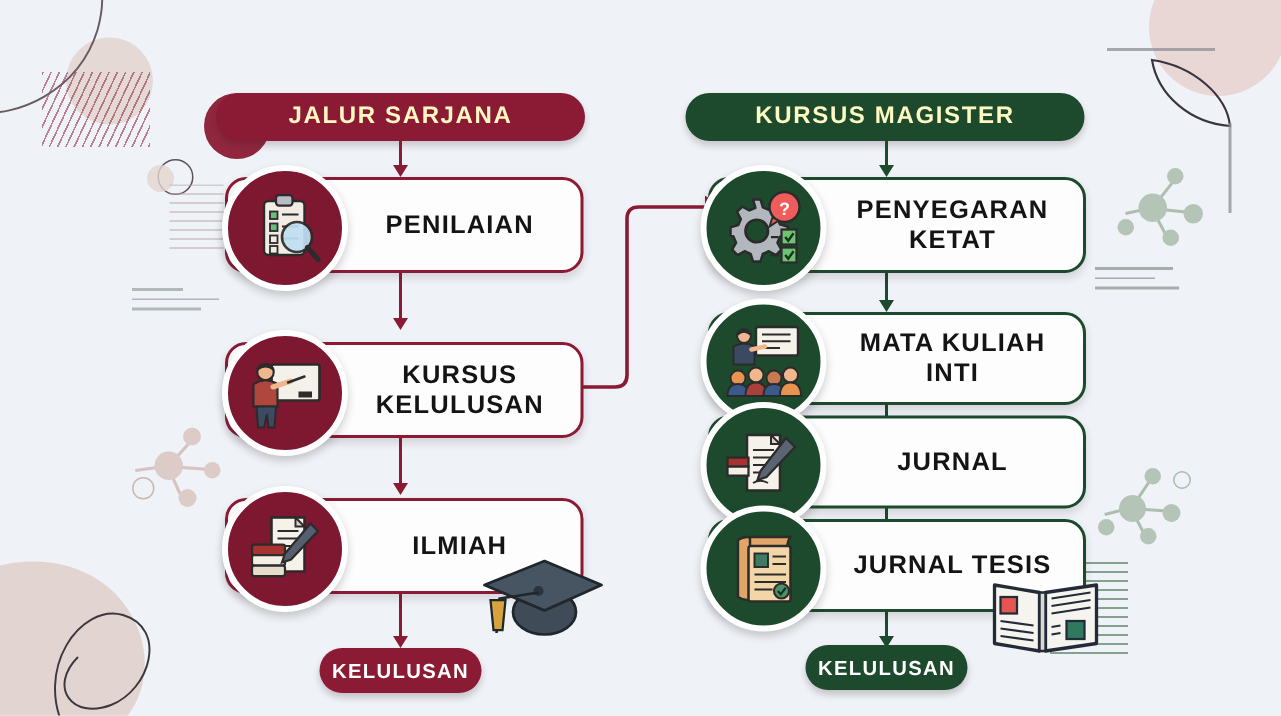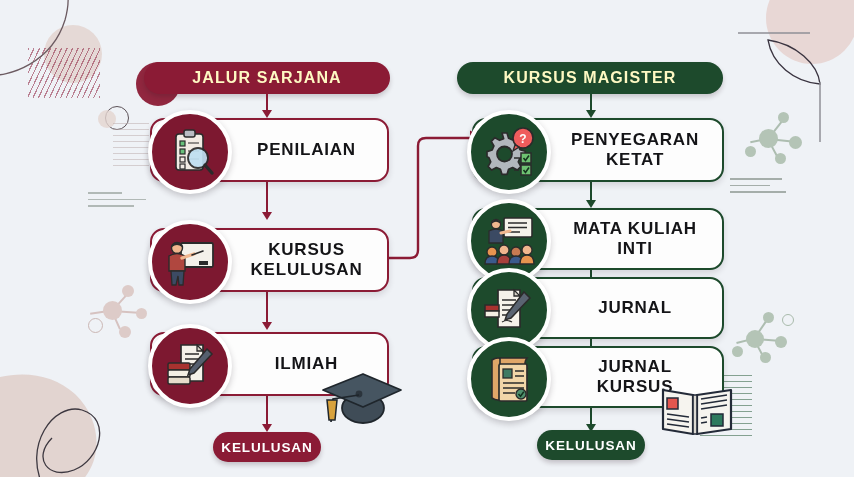--- a/index.html
+++ b/index.html
@@ -336,21 +336,21 @@
       <line x1="20" y1="27" x2="34" y2="27" stroke="#2b2b2b" stroke-width="1.3"></line>
       <line x1="20" y1="32" x2="30" y2="32" stroke="#2b2b2b" stroke-width="1.3"></line>
       <path d="M20 39 q5 -3 10 0" fill="none" stroke="#2b2b2b" stroke-width="1.2"></path>
       <path d="M3 22 L17 22 L17 28 L3 28 Z" fill="#a8322f" stroke="#2b2b2b" stroke-width="1.5"></path>
       <path d="M3 28 L17 28 L17 34 L3 34 Z" fill="#f4efe4" stroke="#2b2b2b" stroke-width="1.5"></path>
       <path d="M42 9 L48 15 L29 35 L23 37 L25 31 Z" fill="#5a6472" stroke="#2b2b2b" stroke-width="1.5"></path>
     </svg>
   </div>
 
   <div class="node-box nb-green" style="left:472px;top:346px;width:248px;height:58px;">
-    <span class="node-label">JURNAL KURSUS</span>
+    <span class="node-label">JURNAL TESIS</span>
   </div>
   <div class="node-circle nc-green" style="left:467px;top:337px;width:76px;height:76px;">
     <svg width="54" height="54" viewBox="0 0 54 54">
       <path d="M10 8 q6 -4 12 0 l0 38 q-6 4 -12 0 Z" fill="#e0a668" stroke="#2b2b2b" stroke-width="1.6"></path>
       <path d="M18 6 L45 6 q-4 5 0 10 L18 16 Z" fill="#e0a668" stroke="#2b2b2b" stroke-width="1.6"></path>
       <rect x="17" y="12" width="28" height="37" rx="1.5" fill="#f2d6a8" stroke="#2b2b2b" stroke-width="1.7"></rect>
       <rect x="21" y="17" width="9" height="9" fill="#3f7a63" stroke="#2b2b2b" stroke-width="1.3"></rect>
       <line x1="33" y1="19" x2="42" y2="19" stroke="#2b2b2b" stroke-width="1.3"></line>
       <line x1="33" y1="24" x2="42" y2="24" stroke="#2b2b2b" stroke-width="1.3"></line>
       <line x1="21" y1="31" x2="42" y2="31" stroke="#2b2b2b" stroke-width="1.3"></line>

